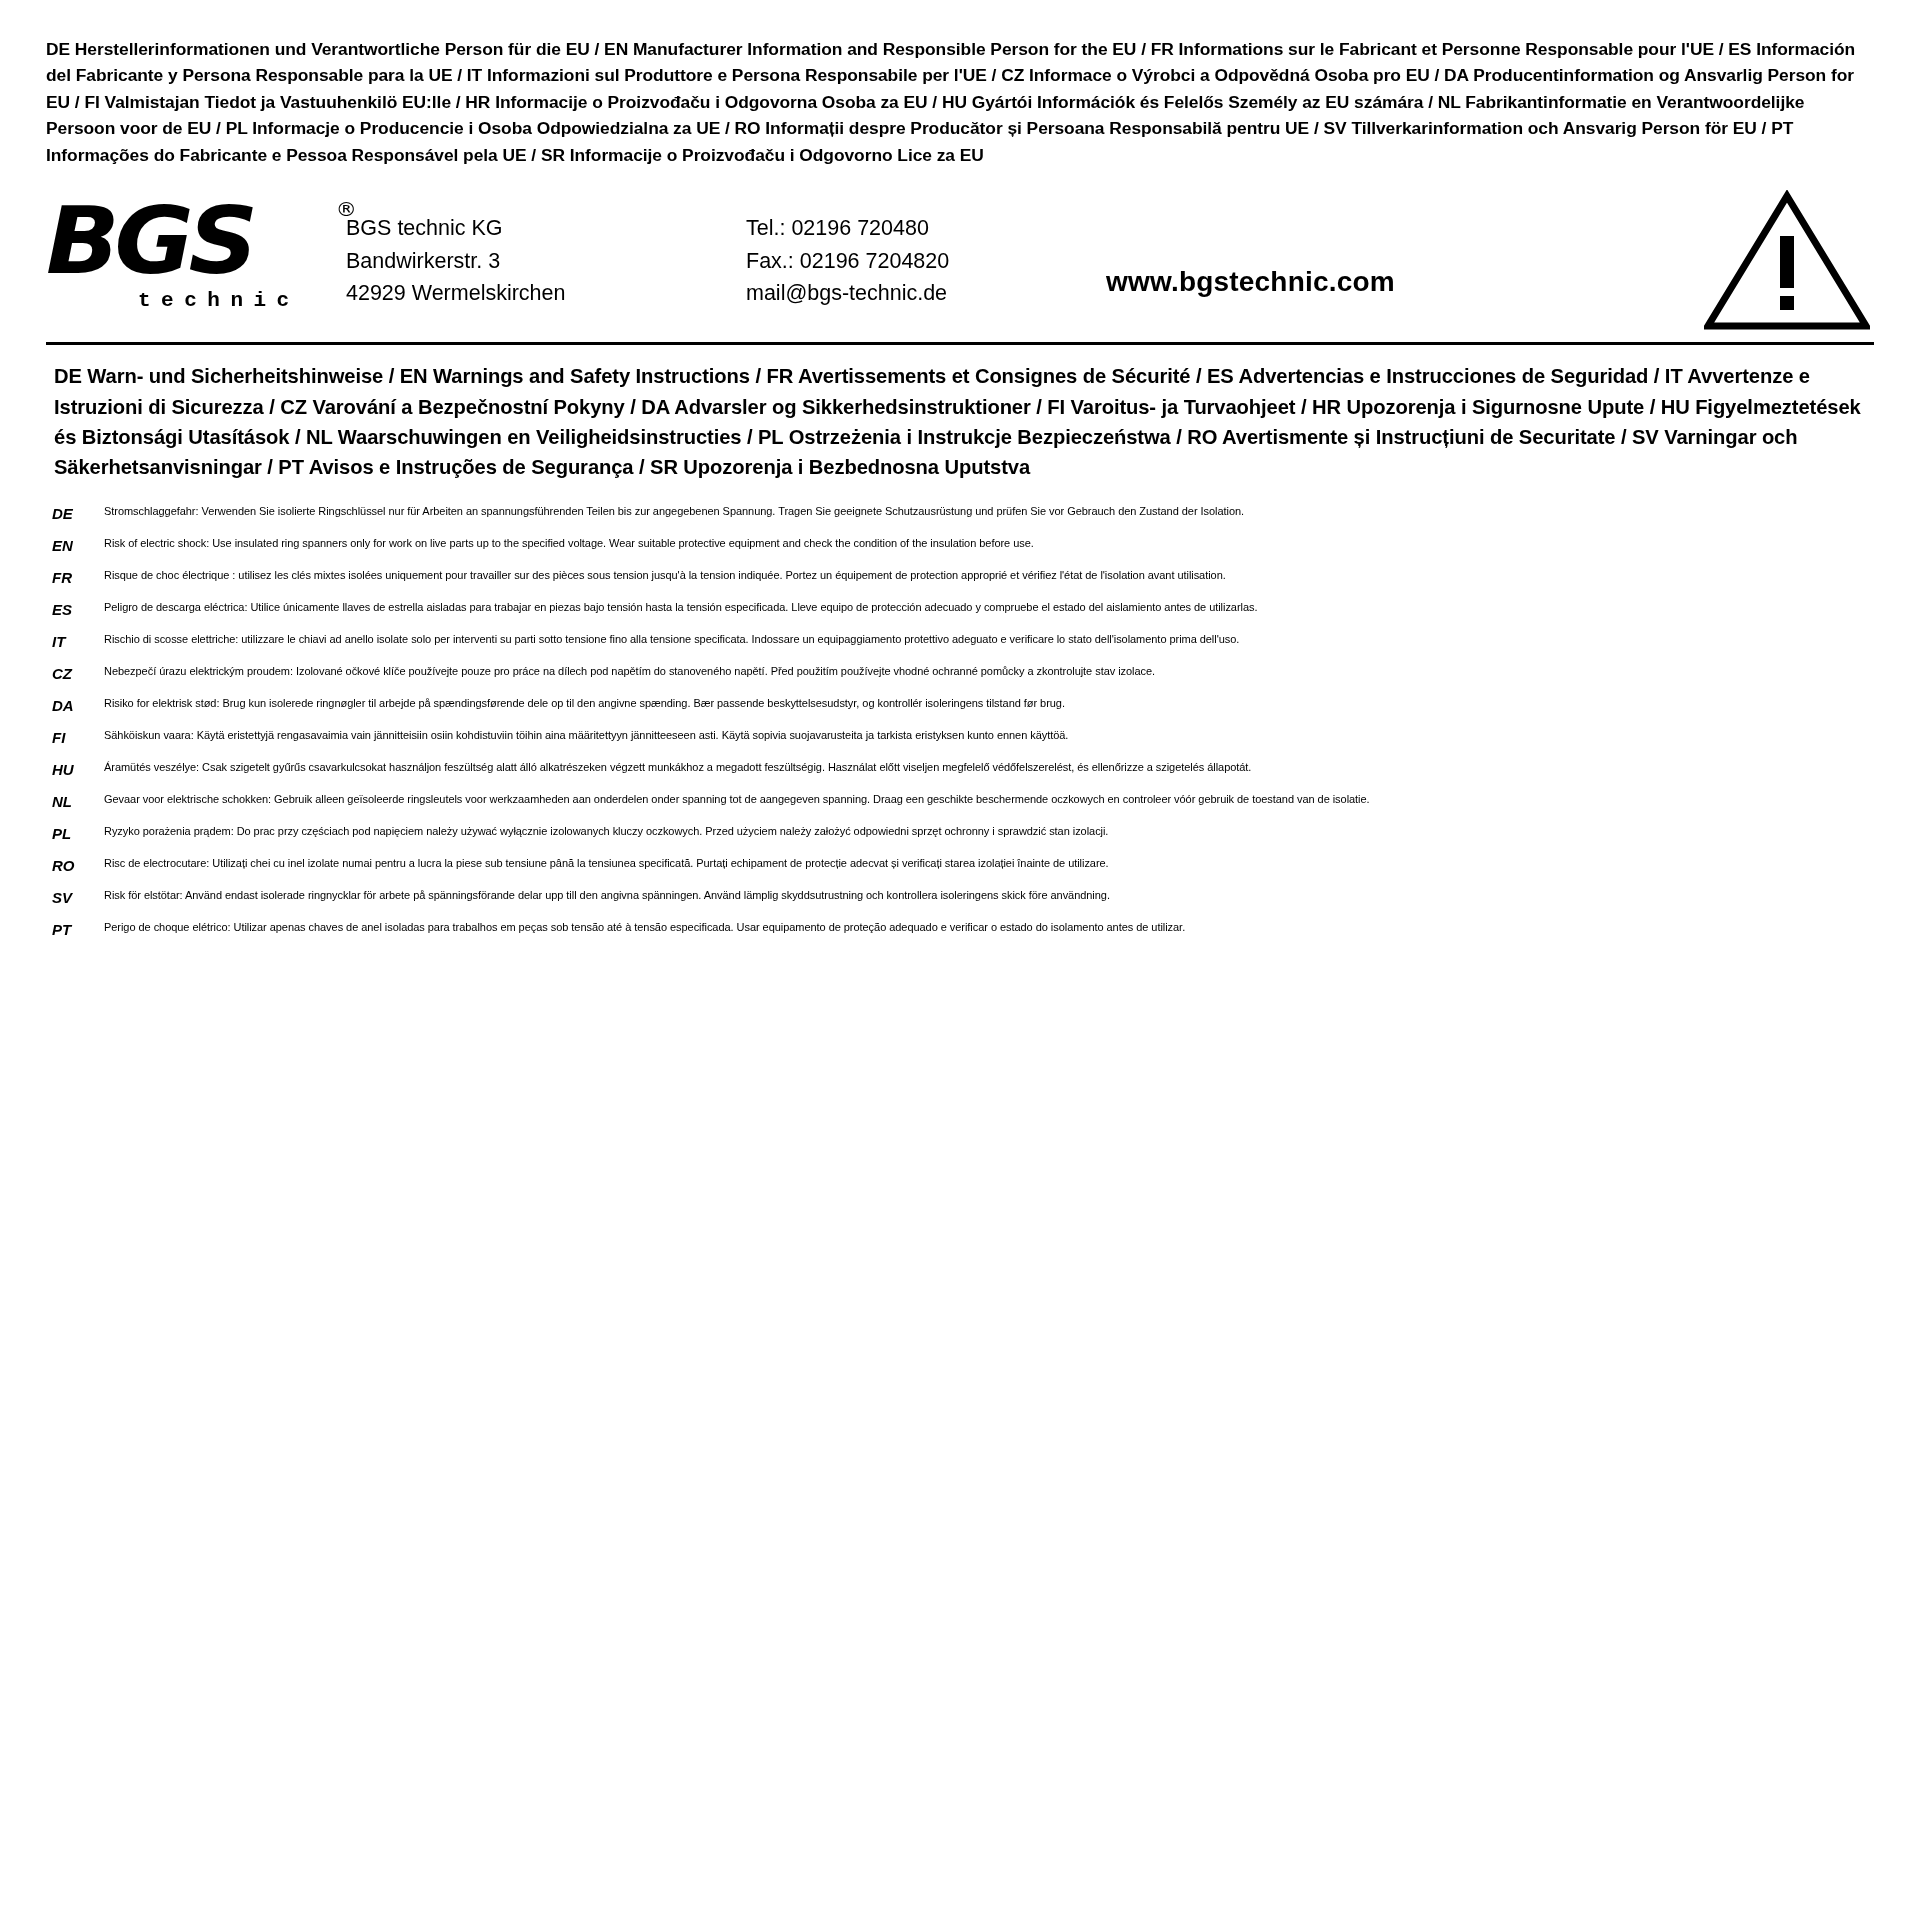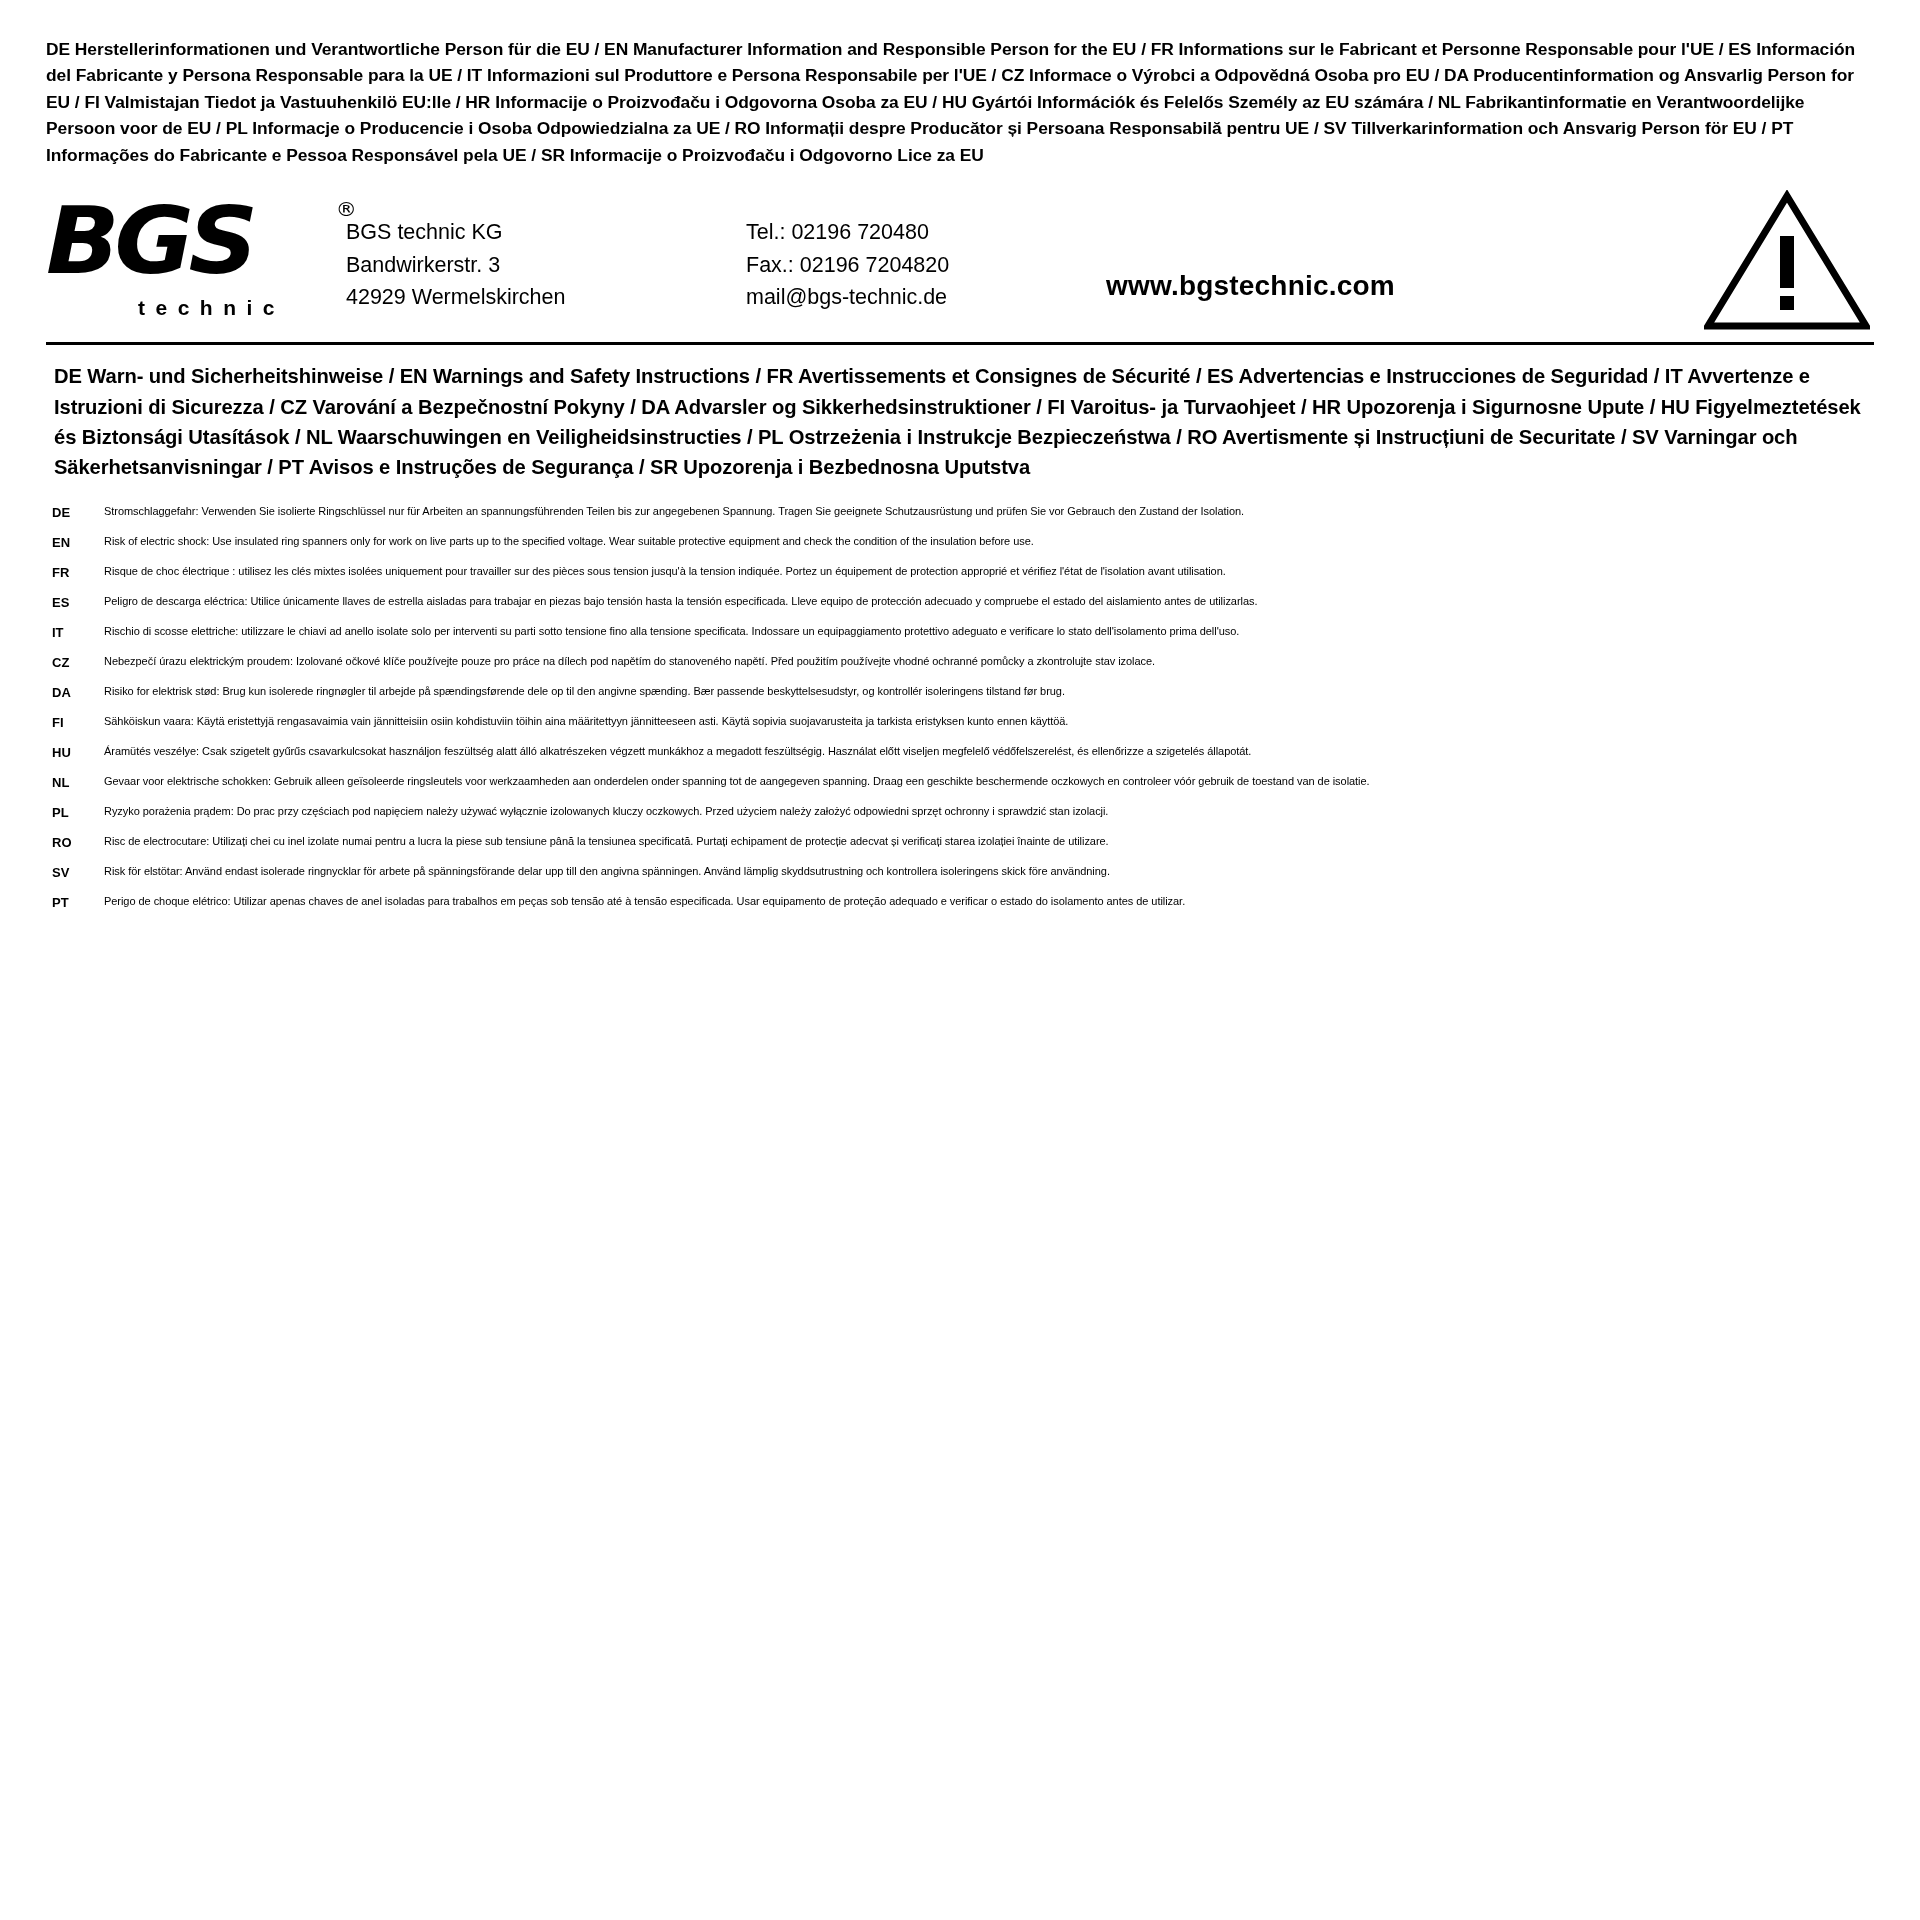--- a/index.html
+++ b/index.html
@@ -64,25 +64,25 @@
   .logo-reg {
     position: absolute;
     top: 2px;
     right: 4px;
     font-size: 20px;
     font-style: normal;
     letter-spacing: 0;
     font-weight: normal;
   }
   .logo-technic {
-    font-family: Liberation Sans, sans-serif;
+    font-family: Liberation Mono, monospace;
     font-size: 21px;
     font-weight: bold;
     letter-spacing: 10.5px;
-    margin-top: 10px;
+    margin-top: 3px;
     padding-left: 92px;
   }
   .addr {
     flex: 0 0 400px;
     padding-top: 26px;
     font-size: 21.5px;
     line-height: 1.52;
   }
   .contact {
     flex: 0 0 360px;
@@ -121,25 +121,26 @@
     margin: 0;
     padding: 0;
   }
   .lang-row {
     display: flex;
     margin-bottom: 14px;
     align-items: flex-start;
   }
   .lang-code {
     flex: 0 0 58px;
-    font-size: 13px;
+    font-size: 15px;
     font-weight: bold;
     padding-top: 1px;
     padding-left: 6px;
     box-sizing: border-box;
+    font-style: italic;
   }
   .lang-text {
     flex: 1 1 auto;
     font-size: 11px;
     line-height: 1.42;
     padding-right: 10px;
     letter-spacing: -0.05px;
   }
 </style>
 </head>

